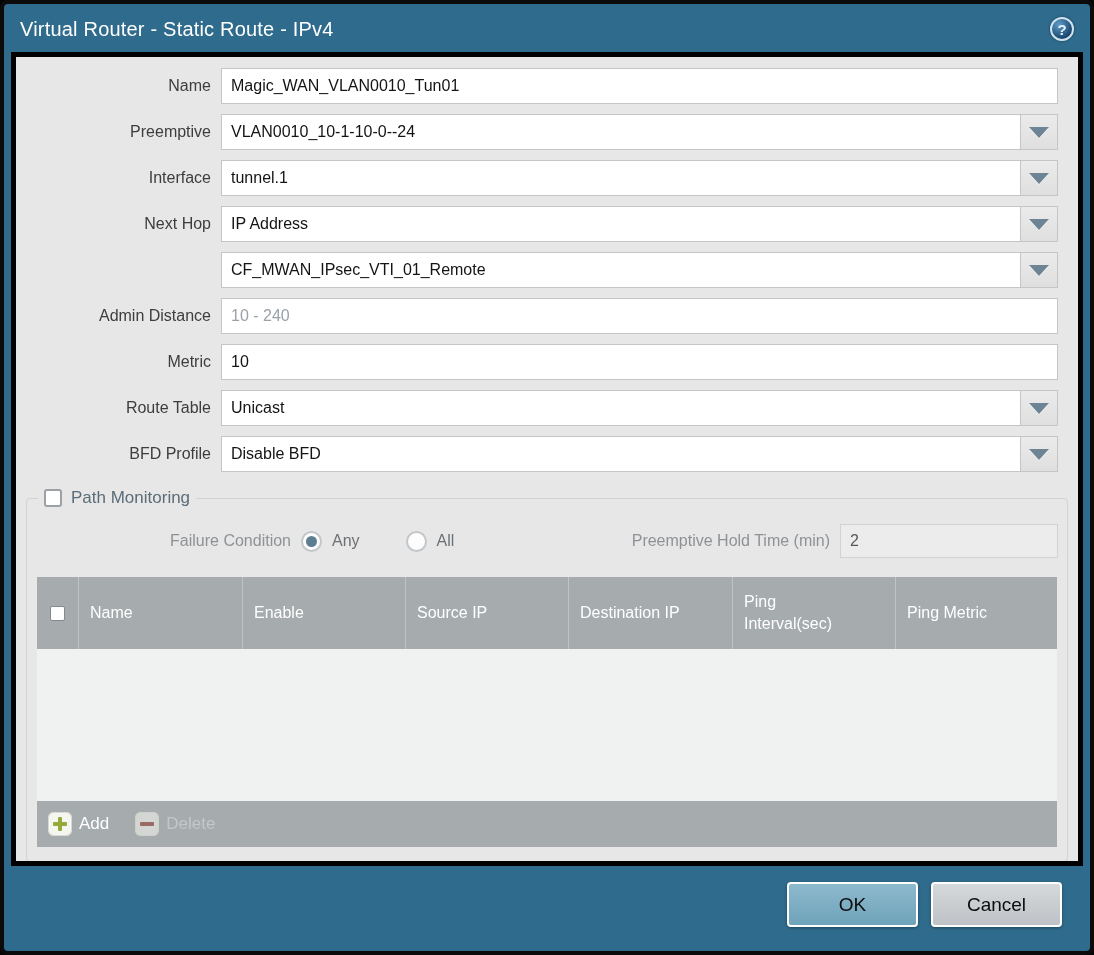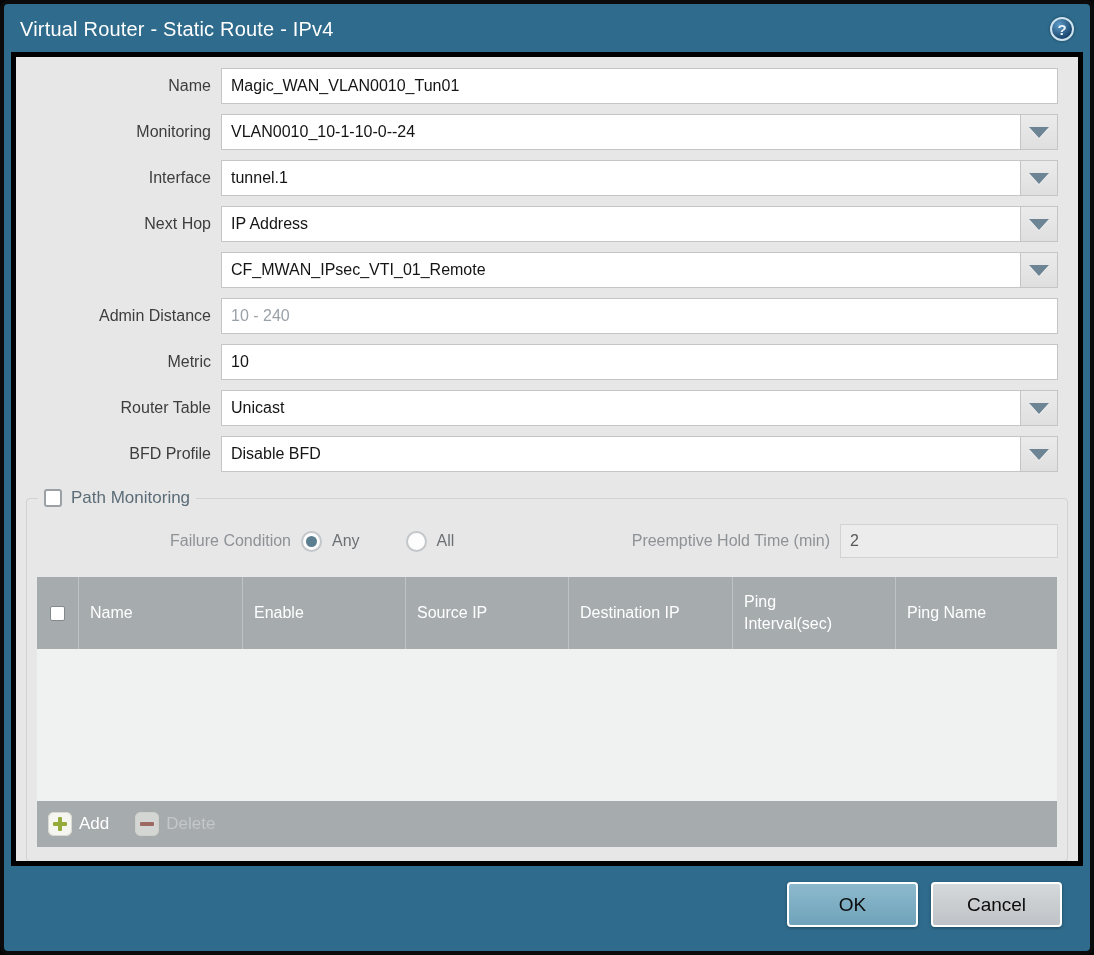--- a/index.html
+++ b/index.html
@@ -95,21 +95,21 @@
   <div class="content">
 
     <div class="form-row">
       <span class="form-label">Name</span>
       <div class="input-wrap">
         <input class="text-input" value="Magic_WAN_VLAN0010_Tun01" style="">
       </div>
     </div>
 
     <div class="form-row">
-      <span class="form-label">Monitoring</span>
+      <span class="form-label">Preemptive</span>
       <div class="input-wrap">
         <input class="text-input" value="VLAN0010_10-1-10-0--24" style="">
         <span class="dd-btn">
             <span class="dd-arrow"></span>
           </span>
       </div>
     </div>
 
     <div class="form-row">
       <span class="form-label">Interface</span>
@@ -149,21 +149,21 @@
     </div>
 
     <div class="form-row">
       <span class="form-label">Metric</span>
       <div class="input-wrap">
         <input class="text-input" value="10" style="">
       </div>
     </div>
 
     <div class="form-row">
-      <span class="form-label">Router Table</span>
+      <span class="form-label">Route Table</span>
       <div class="input-wrap">
         <input class="text-input" value="Unicast" style="">
         <span class="dd-btn">
             <span class="dd-arrow"></span>
           </span>
       </div>
     </div>
 
     <div class="form-row">
       <span class="form-label">BFD Profile</span>
@@ -210,21 +210,21 @@
           <div class="th th-source">
               <span>Source IP</span>
             </div>
           <div class="th th-dest">
               <span>Destination IP</span>
             </div>
           <div class="th th-ping">
               <span>Ping Interval(sec)</span>
             </div>
           <div class="th th-count">
-              <span>Ping Name</span>
+              <span>Ping Metric</span>
             </div>
         </div>
         <div class="pm-tbody"></div>
         <div class="pm-tfoot">
           <button class="tool-btn">
             <span class="tool-icon icon-plus"></span>
             <span class="label-add">Add</span>
           </button>
           <button class="tool-btn">
             <span class="tool-icon icon-minus dim"></span>

